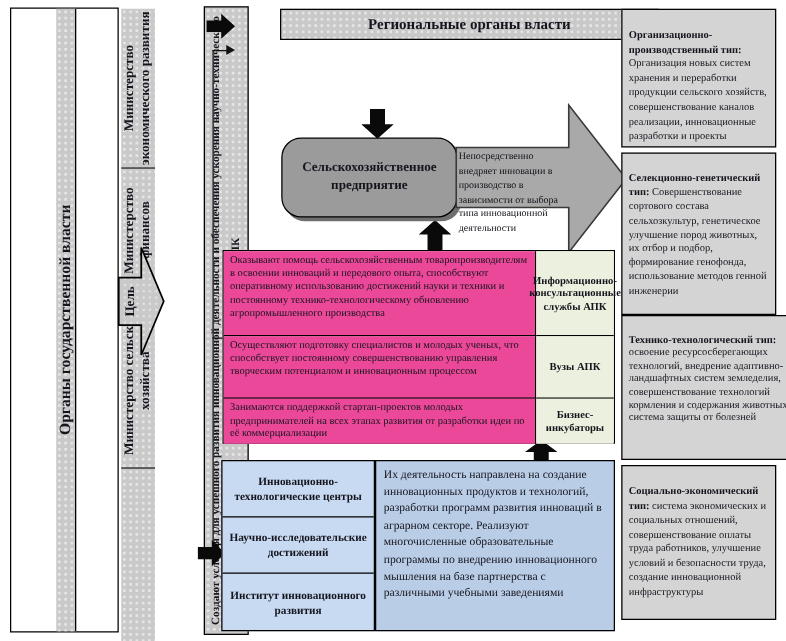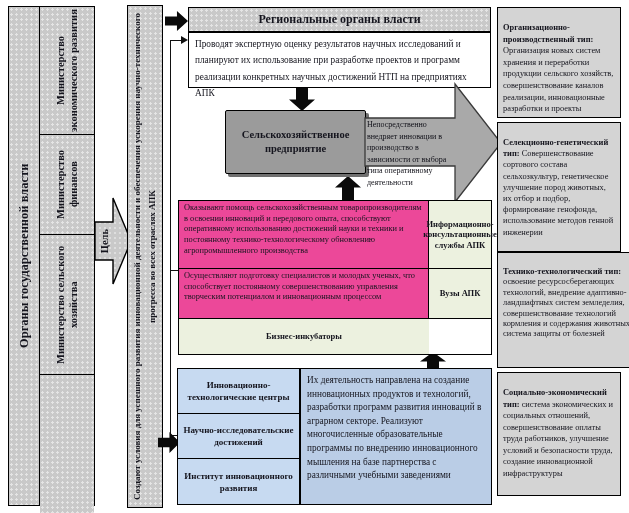--- a/index.html
+++ b/index.html
@@ -5,20 +5,21 @@
   * { box-sizing: border-box; margin: 0; padding: 0; }
   html,body { background:#ffffff; }
   body { font-family: "Liberation Serif", "DejaVu Serif", serif; color:#15151e; }
   #canvas { position:relative; width:629px; height:513px; background:#fff; overflow:hidden; }
   .abs { position:absolute; }
   .bd { border:1.5px solid #000; }
   .dotted {
     background-color:#c9c9c9;
     background-image: radial-gradient(circle, #e5e5e5 1px, rgba(0,0,0,0) 1.2px);
     background-size:5px 5px;
+    margin-left:36px;
   }
   .center { display:flex; align-items:center; justify-content:center; text-align:center; }
   .vtext { writing-mode:vertical-rl; transform:rotate(180deg); }
   .vfill { width:100%; height:100%; display:flex; align-items:center; justify-content:center; text-align:center; }
   .ar-right { background:#0a0a0a; clip-path:polygon(0 27%,52% 27%,52% 0,100% 50%,52% 100%,52% 73%,0 73%); }
   .ar-down  { background:#0a0a0a; clip-path:polygon(27% 0,73% 0,73% 52%,100% 52%,50% 100%,0 52%,27% 52%); }
   .ar-up    { background:#0a0a0a; clip-path:polygon(50% 0,100% 48%,73% 48%,73% 100%,27% 100%,27% 48%,0 48%); }
   .line { background:#111; }
   .type-box { background:#d4d4d4; border:1.5px solid #000; padding:14px 5px 2px 5px; font-size:8.4px; line-height:11px; }
   .tbl-act  { border-right:1px solid #000; border-bottom:1px solid #000; padding:2px 5px; font-size:8.4px; line-height:10.7px; background:#ec4899; }
@@ -73,34 +74,34 @@
   <div class="abs line" style="left:170px; top:270px; width:9px; height:1px;"></div>
   <div class="abs line" style="left:170px; top:435px; width:8px; height:1px;"></div>
 
   <div class="abs ar-right" style="left:165px; top:11px; width:23px; height:20px;"></div>
   <div class="abs ar-right" style="left:158px; top:432px; width:22px; height:21px;"></div>
   <div class="abs ar-down" style="left:289px; top:87px; width:26px; height:24px;"></div>
   <div class="abs ar-up" style="left:335px; top:176px; width:26px; height:24px;"></div>
   <div class="abs ar-up" style="left:420px; top:352px; width:26px; height:20px;"></div>
 
   <div class="abs bd dotted center" style="left:188px; top:7px; width:303px; height:25px; font-weight:bold; font-size:12px;">Региональные органы власти</div>
-  <div class="abs bd" style="left:188px; top:32px; width:303px; height:56px; background:#fff; font-size:9.3px; line-height:16.3px; padding:3px 6px;">Проводят экспертную оценку результатов научных исследований и планируют их использование при разработке проектов и программ реализации конкретных научных достижений НТП на предприятиях АПК</div>
 
-  <div class="abs center" style="left:225px; top:110px; width:141px; height:64px; background:#9b9b9b; border:1.6px solid #000; border-radius:2px; box-shadow:3px 3px 0 #6f6f6f; font-weight:bold; font-size:10.5px; line-height:14px; padding:0 8px;">Сельскохозяйственное предприятие</div>
+  <div class="abs center" style="left:225px; top:110px; width:141px; height:64px; background:#9b9b9b; border:1.6px solid #000; border-radius:16px; box-shadow:3px 3px 0 #6f6f6f; font-weight:bold; font-size:10.5px; line-height:14px; padding:0 8px;">Сельскохозяйственное предприятие</div>
 
   <svg class="abs" style="left:358px; top:80px;" width="148" height="126">
     <polygon points="7,38 97,38 97,4 143,63 97,122 97,86 7,86" fill="#a9a9a9" stroke="#3a3a3a" stroke-width="1.3"></polygon>
   </svg>
-  <div class="abs" style="left:367px; top:119px; width:91px; height:50px; font-size:8px; line-height:11.5px; color:#101018;">Непосредственно внедряет инновации в производство в зависимости от выбора типа оперативному деятельности</div>
+  <div class="abs" style="left:367px; top:119px; width:91px; height:50px; font-size:8px; line-height:11.5px; color:#101018;">Непосредственно внедряет инновации в производство в зависимости от выбора типа инновационной деятельности</div>
 
   <div class="abs" style="left:178px; top:200px; width:314px; height:155px; border:1.6px solid #000; display:grid; grid-template-columns:1fr 62px; grid-template-rows:68px 50px 1fr; background:#fff;">
     <div class="tbl-act">Оказывают помощь сельскохозяйственным товаропроизводителям в освоении инноваций и передового опыта, способствуют оперативному использованию достижений науки и техники и постоянному технико-технологическому обновлению агропромышленного производства</div>
     <div class="tbl-org center">Информационно-консультационные службы АПК</div>
     <div class="tbl-act">Осуществляют подготовку специалистов и молодых ученых, что способствует постоянному совершенствованию управления творческим потенциалом и инновационным процессом</div>
     <div class="tbl-org center">Вузы АПК</div>
+    <div class="tbl-act" style="border-bottom:none;">Занимаются поддержкой стартап-проектов молодых предпринимателей на всех этапах развития от разработки идеи по её коммерциализации</div>
     <div class="tbl-org center" style="border-bottom:none;">Бизнес-инкубаторы</div>
   </div>
 
   <div class="abs" style="left:177px; top:368px; width:123px; height:137px; border:1.6px solid #000; display:flex; flex-direction:column; background:#c7daf1;">
     <div class="res-item center" style="height:45px; border-bottom:1px solid #000;">Инновационно-технологические центры</div>
     <div class="res-item center" style="height:45px; border-bottom:1px solid #000;">Научно-исследовательские достижений</div>
     <div class="res-item center" style="flex:1;">Институт инновационного развития</div>
   </div>
 
   <div class="abs" style="left:300px; top:368px; width:192px; height:137px; border:1.6px solid #000; background:#bacde6; padding:5px 6px; font-size:9.3px; line-height:13.6px;">Их деятельность направлена на создание инновационных продуктов и технологий, разработки программ развития инноваций в аграрном секторе. Реализуют многочисленные образовательные программы по внедрению инновационного мышления на базе партнерства с различными учебными заведениями</div>

